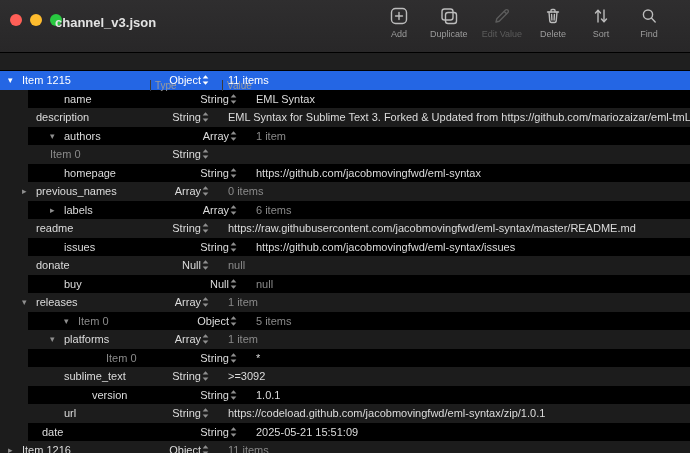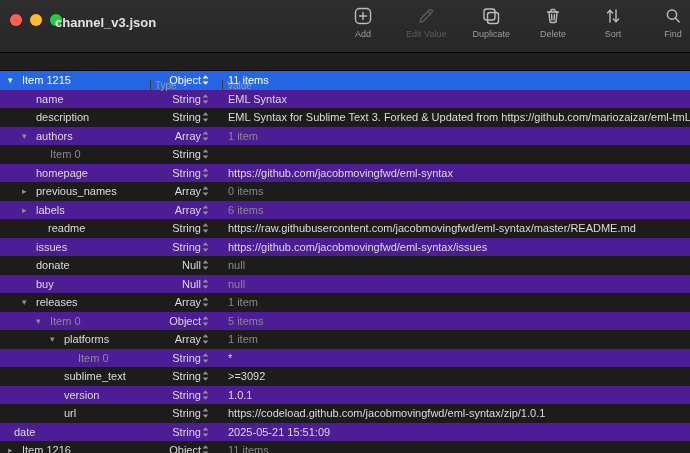--- a/index.html
+++ b/index.html
@@ -19,22 +19,22 @@
   .traffic{position:absolute;left:10px;top:14px;display:flex;gap:8px;}
   .light{width:12px;height:12px;border-radius:50%;}
   .light.red{background:#ff5f57;}
   .light.yellow{background:#febc2e;}
   .light.green{background:#28c840;}
   .win-title{
     position:absolute;left:55px;top:15px;
     font-size:13px;font-weight:bold;color:#e3e3e3;
   }
   .toolbar{
-    position:absolute;right:0;top:5px;
-    display:flex;align-items:flex-start;gap:26px;text-align:center;
+    position:absolute;right:24px;top:5px;
+    display:flex;align-items:flex-start;gap:14px;text-align:center;
   }
   .tb-btn{
     display:flex;flex-direction:column;align-items:center;gap:2px;
     min-width:34px;cursor:default;color:#bcbcbc;
   }
   .tb-btn .tb-icon{height:22px;display:flex;align-items:center;justify-content:center;}
   .tb-btn .tb-label{font-size:9px;color:#9c9c9c;white-space:nowrap;}
   .tb-btn.disabled{color:#5c5c5c;}
   .tb-btn.disabled .tb-label{color:#5c5c5c;}
   .tb-btn svg{stroke:currentColor;fill:none;stroke-width:1.4;stroke-linecap:round;stroke-linejoin:round;}
@@ -46,21 +46,21 @@
   }
   .colheader .colcell{padding-left:4px;height:11px;line-height:11px;border-left:1px solid #3a3a3a;margin-top:27px;}
   .colheader .colcell:first-child{border-left:none;}
   
   .rows{height:384px;overflow:hidden;background:#1c1c1c;}
   .row{
     display:grid;grid-template-columns:150px 72px 1fr;
     height:18.5px;align-items:center;font-size:11px;color:#dcdcdc;
     background:#1c1c1c;white-space:nowrap;
   }
-  .row.alt{background:#4c1d95;}
+  .row.alt{background:#000000;margin-left:28px;}
   .row.selected{background:#2466e4;color:#ffffff;}
   .cell{overflow:hidden;white-space:nowrap;}
   .cell.key{display:flex;align-items:center;}
   .chev{
     display:inline-block;width:14px;flex:0 0 14px;
     font-size:9px;color:#8f8f8f;text-align:left;
   }
   .row.selected .chev{color:#ffffff;}
   .ktext{overflow:hidden;text-overflow:clip;}
   .ktext.muted{color:#8a8a8a;}
@@ -86,37 +86,37 @@
     <div class="tb-btn">
       <span class="tb-icon">
         <svg width="20" height="20" viewBox="0 0 20 20">
             <rect x="2.5" y="2.5" width="15" height="15" rx="4"></rect>
             <line x1="10" y1="6.5" x2="10" y2="13.5"></line>
             <line x1="6.5" y1="10" x2="13.5" y2="10"></line>
           </svg>
       </span>
       <span class="tb-label">Add</span>
     </div>
+    <div class="tb-btn">
+      <span class="tb-icon">
+        <svg width="20" height="20" viewBox="0 0 20 20">
+            <rect x="3" y="3" width="11" height="11" rx="2.5"></rect>
+            <rect x="6.5" y="6.5" width="11" height="11" rx="2.5"></rect>
+          </svg>
+      </span>
+      <span class="tb-label">Duplicate</span>
+    </div>
     <div class="tb-btn disabled">
       <span class="tb-icon">
         <svg width="20" height="20" viewBox="0 0 20 20">
             <path d="M4 16 L4.8 12.8 L13.5 4.1 a1.6 1.6 0 0 1 2.3 0 l0.1 0.1 a1.6 1.6 0 0 1 0 2.3 L7.2 15.2 Z"></path>
             <line x1="12.2" y1="5.4" x2="14.6" y2="7.8"></line>
           </svg>
       </span>
       <span class="tb-label">Edit Value</span>
-    </div>
-    <div class="tb-btn">
-      <span class="tb-icon">
-        <svg width="20" height="20" viewBox="0 0 20 20">
-            <rect x="3" y="3" width="11" height="11" rx="2.5"></rect>
-            <rect x="6.5" y="6.5" width="11" height="11" rx="2.5"></rect>
-          </svg>
-      </span>
-      <span class="tb-label">Duplicate</span>
     </div>
     <div class="tb-btn">
       <span class="tb-icon">
         <svg width="20" height="20" viewBox="0 0 20 20">
             <path d="M4.5 6 h11"></path>
             <path d="M8 6 V4.5 a1 1 0 0 1 1-1 h2 a1 1 0 0 1 1 1 V6"></path>
             <path d="M6 6 l0.8 9.2 a1.5 1.5 0 0 0 1.5 1.3 h3.4 a1.5 1.5 0 0 0 1.5-1.3 L14 6"></path>
             <line x1="8.6" y1="8.5" x2="8.9" y2="14"></line>
             <line x1="11.4" y1="8.5" x2="11.1" y2="14"></line>
           </svg>
@@ -274,21 +274,21 @@
         <span class="stepper">
           <svg width="9" height="12" viewBox="0 0 9 12">
             <path d="M4.5 1.2 L7.4 4.6 L1.6 4.6 Z" fill="currentColor"></path>
             <path d="M4.5 10.8 L7.4 7.4 L1.6 7.4 Z" fill="currentColor"></path>
           </svg>
         </span>
       </div>
       <div class="cell value muted">6 items</div>
     </div>
     <div class="row">
-      <div class="cell key" style="padding-left: 34px; text-align: center;">
+      <div class="cell key" style="padding-left: 22px; text-align: center;">
         <span class="chev"></span>
         <span class="ktext">readme</span>
       </div>
       <div class="cell type">
         <span>String</span>
         <span class="stepper">
           <svg width="9" height="12" viewBox="0 0 9 12">
             <path d="M4.5 1.2 L7.4 4.6 L1.6 4.6 Z" fill="currentColor"></path>
             <path d="M4.5 10.8 L7.4 7.4 L1.6 7.4 Z" fill="currentColor"></path>
           </svg>

